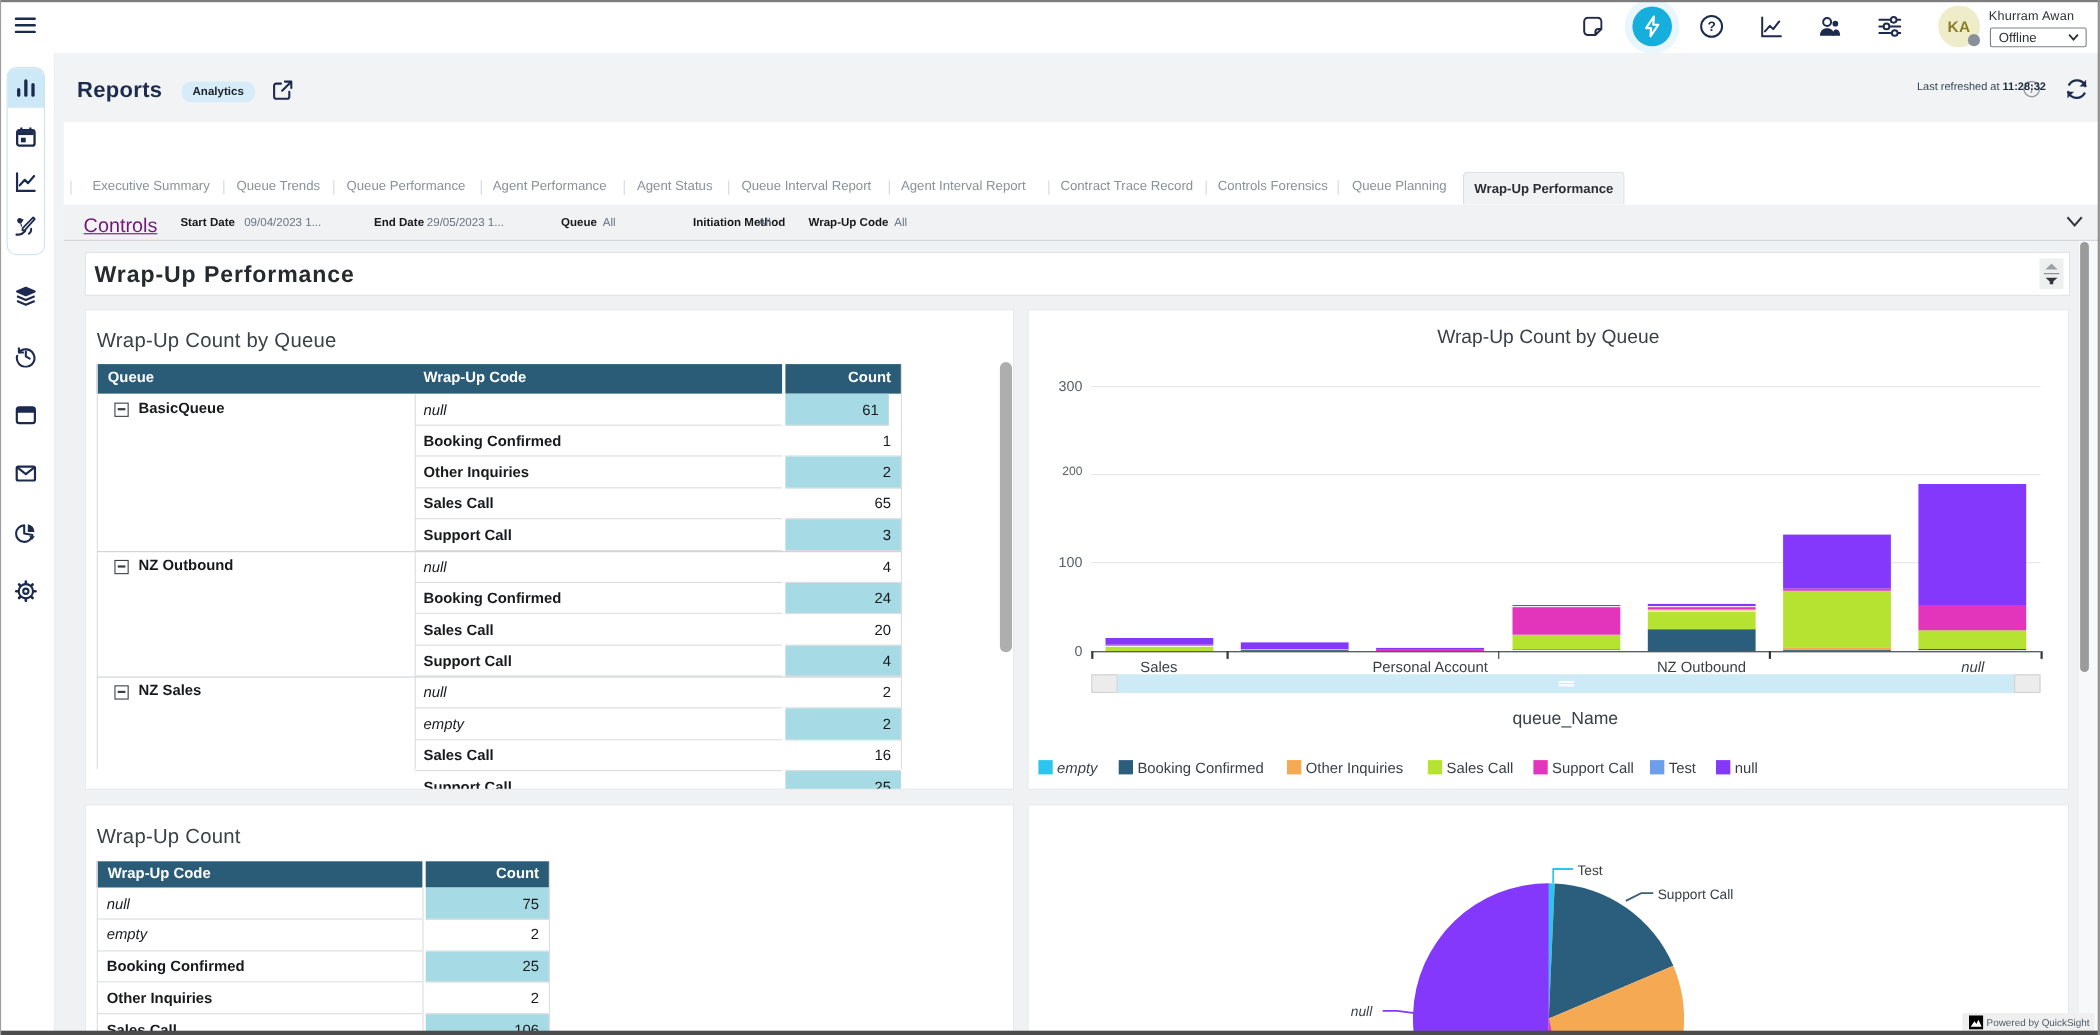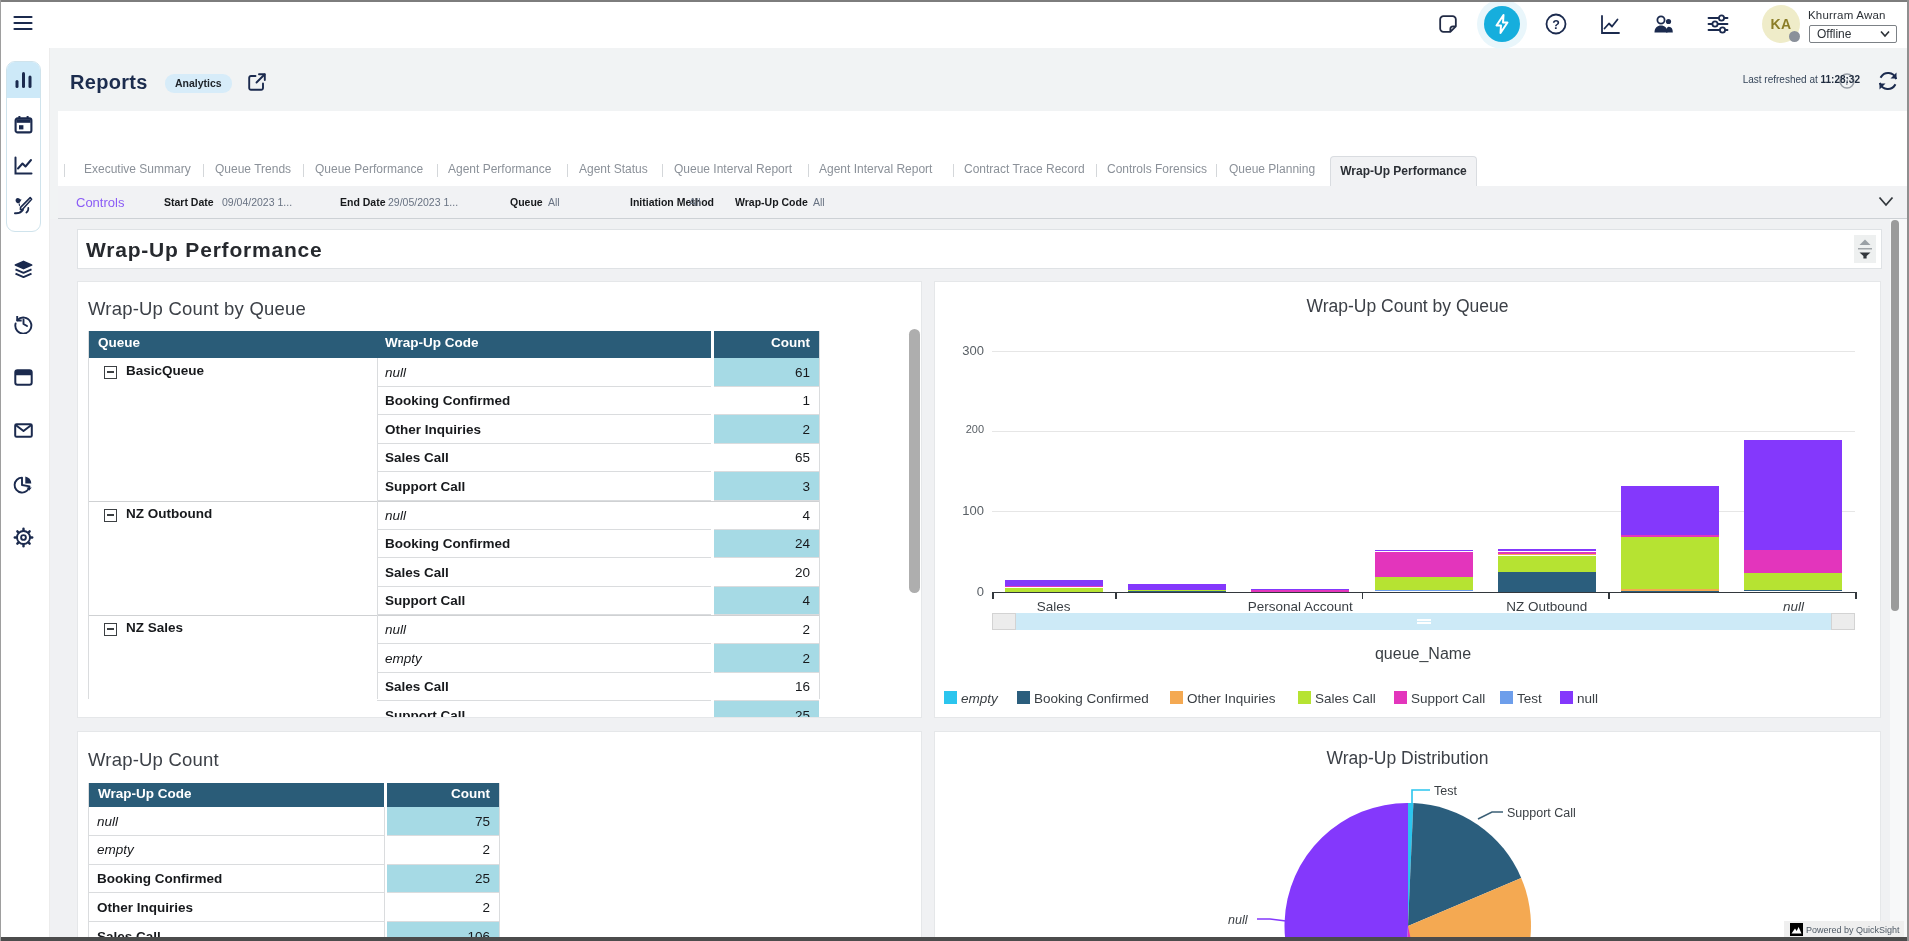--- a/index.html
+++ b/index.html
@@ -206,21 +206,21 @@
     <div class="abs tsep" style="left:1038px"></div>
     <div class="abs ttx" style="left:1049px">Controls Forensics</div>
     <div class="abs tsep" style="left:1158px"></div>
     <div class="abs ttx" style="left:1171px">Queue Planning</div>
   </div>
 
   <div class="abs" style="left:1330px;top:156px;width:147px;height:30px;background:#f1f2f4;border:1px solid #d9dce0;border-bottom:none;border-radius:4px 4px 0 0;"></div>
   <div class="abs" style="left:1330px;top:156px;width:147px;height:30px;line-height:30px;text-align:center;font-size:12px;font-weight:bold;color:#2b2f35;">Wrap-Up Performance</div>
 
   <div class="abs" id="controls" style="left:58px;top:186px;width:1850px;height:33px;background:#f1f2f4;border-bottom:1px solid #cdd1d5;">
-    <div class="abs" style="left:18px;top:9px;font-size:13px;color:#8b5cf6;">Controls</div>
+    <div class="abs" style="left:18px;top:9px;font-size:18px;color:#701a75;text-decoration:underline;">Controls</div>
     <div class="abs clb" style="left:106px;">Start Date</div>
     <div class="abs cvl" style="left:164px;">09/04/2023 1...</div>
     <div class="abs clb" style="left:282px;">End Date</div>
     <div class="abs cvl" style="left:330px;">29/05/2023 1...</div>
     <div class="abs clb" style="left:452px;">Queue</div>
     <div class="abs cvl" style="left:490px;">All</div>
     <div class="abs clb" style="left:536px;margin-left:36px;">Initiation Method</div>
     <div class="abs cvl" style="left:631px;">All</div>
     <div class="abs clb" style="left:677px;">Wrap-Up Code</div>
     <div class="abs cvl" style="left:755px;">All</div>
@@ -241,33 +241,32 @@
     </svg>
 
   <div class="abs" id="card-tl" style="left:77px;top:281px;width:845px;height:437px;background:#fff;border:1px solid #e5e7e9;"></div>
   <div class="abs" id="card-tr" style="left:934px;top:281px;width:947px;height:437px;background:#fff;border:1px solid #e5e7e9;"></div>
   <div class="abs" id="card-bl" style="left:77px;top:731px;width:845px;height:210px;background:#fff;border:1px solid #e5e7e9;"></div>
   <div class="abs" id="card-br" style="left:934px;top:731px;width:947px;height:210px;background:#fff;border:1px solid #e5e7e9;"></div>
 
   <div class="abs" style="left:88px;top:298px;font-size:18.5px;color:#3c4047;letter-spacing:0.2px;">Wrap-Up Count by Queue</div>
   <div class="abs" style="left:934px;top:296px;width:947px;text-align:center;font-size:17.5px;color:#3c4047;">Wrap-Up Count by Queue</div>
   <div class="abs" style="left:88px;top:749px;font-size:18.5px;color:#3c4047;letter-spacing:0.2px;">Wrap-Up Count</div>
-  <div class="abs" style="left:934px;top:748px;width:947px;text-align:center;font-size:17.5px;color:#3c4047;">Wrap-Up Distribution</div>
 
   <div class="abs" id="table1" style="left:78px;top:282px;width:843px;height:435px;overflow:hidden;">
 <div class="abs" style="left:10px;top:49px;width:623px;height:27px;background:#2a5c78;"></div>
 <div class="abs" style="left:636px;top:49px;width:105px;height:27px;background:#2a5c78;"></div>
 <div class="abs" style="left:20px;top:53px;font-size:13.5px;font-weight:bold;color:#fff;">Queue</div>
 <div class="abs" style="left:307px;top:53px;font-size:13.5px;font-weight:bold;color:#fff;">Wrap-Up Code</div>
 <div class="abs" style="left:636px;top:53px;width:96px;text-align:right;font-size:13.5px;font-weight:bold;color:#fff;">Count</div>
 <div class="abs" style="left:10px;top:76px;width:731px;height:2px;background:#fff;"></div>
 <div class="abs" style="left:299px;top:76.0px;width:334px;height:28.6px;border-bottom:1px solid #dadcde;">
         <span style="position:absolute;left:8px;top:6.5px;font-size:13.5px;color:#17191c;" class="it">null</span>
       </div>
-<div class="abs" style="left:636px;top:76.0px;width:105px;height:28.6px;border-bottom:1px solid #dadcde;background:#a6dae5;">
+<div class="abs" style="left:636px;top:76.0px;width:94px;height:28.6px;border-bottom:1px solid #dadcde;background:#a6dae5;">
         <span style="position:absolute;right:9px;top:6.5px;font-size:13.5px;color:#17191c;">61</span>
       </div>
 <div class="abs" style="left:299px;top:104.6px;width:334px;height:28.6px;border-bottom:1px solid #dadcde;">
         <span style="position:absolute;left:8px;top:6.5px;font-size:13.5px;color:#17191c;" class="bld">Booking Confirmed</span>
       </div>
 <div class="abs" style="left:636px;top:104.6px;width:105px;height:28.6px;border-bottom:1px solid #dadcde;">
         <span style="position:absolute;right:9px;top:6.5px;font-size:13.5px;color:#17191c;">1</span>
       </div>
 <div class="abs" style="left:299px;top:133.2px;width:334px;height:28.6px;border-bottom:1px solid #dadcde;">
         <span style="position:absolute;left:8px;top:6.5px;font-size:13.5px;color:#17191c;" class="bld">Other Inquiries</span>

